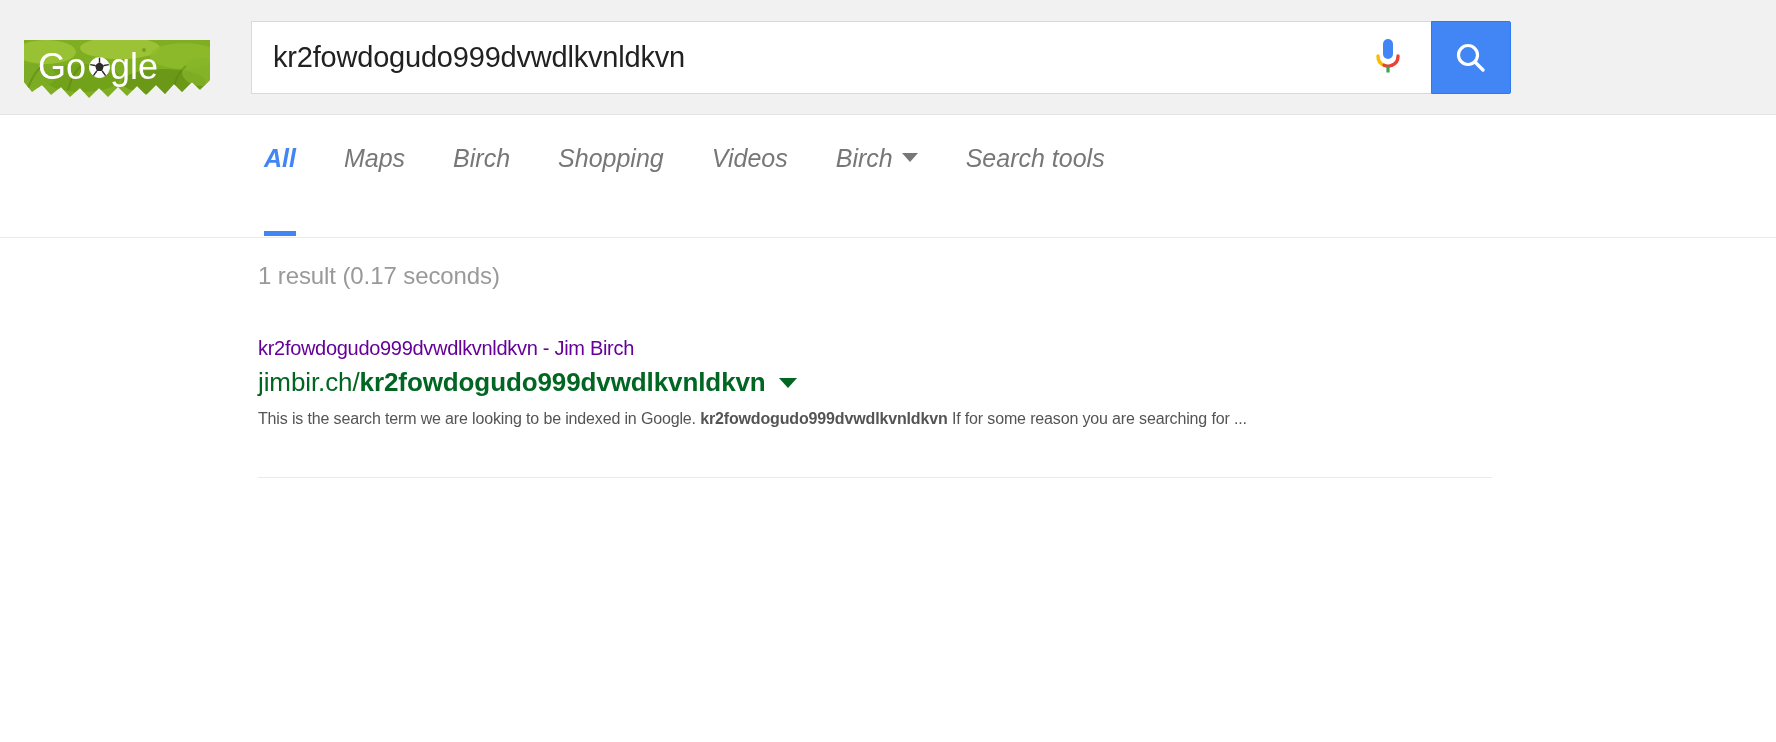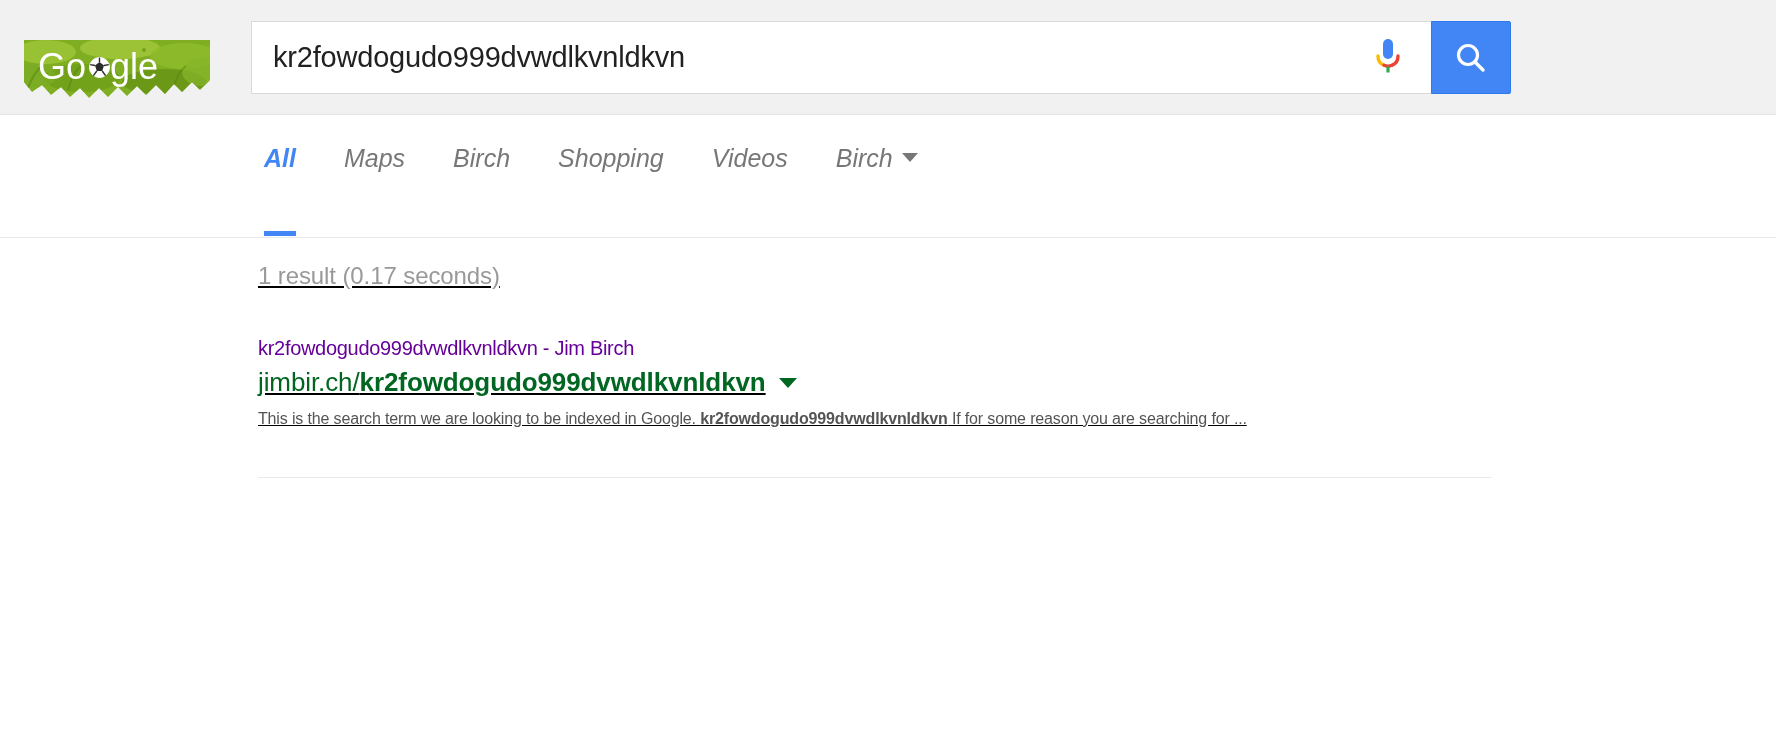--- a/index.html
+++ b/index.html
@@ -168,21 +168,20 @@
   .nav-tab.tools {
     margin-right: 0;
   }
 
   
   .results {
     position: absolute;
     left: 258px;
     top: 238px;
     width: 1260px;
-    text-decoration: underline;
   }
 
   .result-stats {
     font-size: 24px;
     color: #999999;
     padding-top: 24px;
     letter-spacing: -0.1px;
   }
 
   .result-item {
@@ -334,20 +333,23 @@
     </div>
     <div class="nav-tab">
       <span>Shopping</span>
     </div>
     <div class="nav-tab">
       <span>Videos</span>
     </div>
     <div class="nav-tab">
       <span>Birch</span><span class="caret"></span>
     </div>
+    <div class="nav-tab tools">
+      <span>Search tools</span>
+    </div>
   </div>
 </div>
 
 <div class="results">
 
   <div class="result-stats">1 result (0.17 seconds)</div>
 
   <div class="result-item">
 
     <a class="result-title">kr2fowdogudo999dvwdlkvnldkvn - Jim Birch</a>

